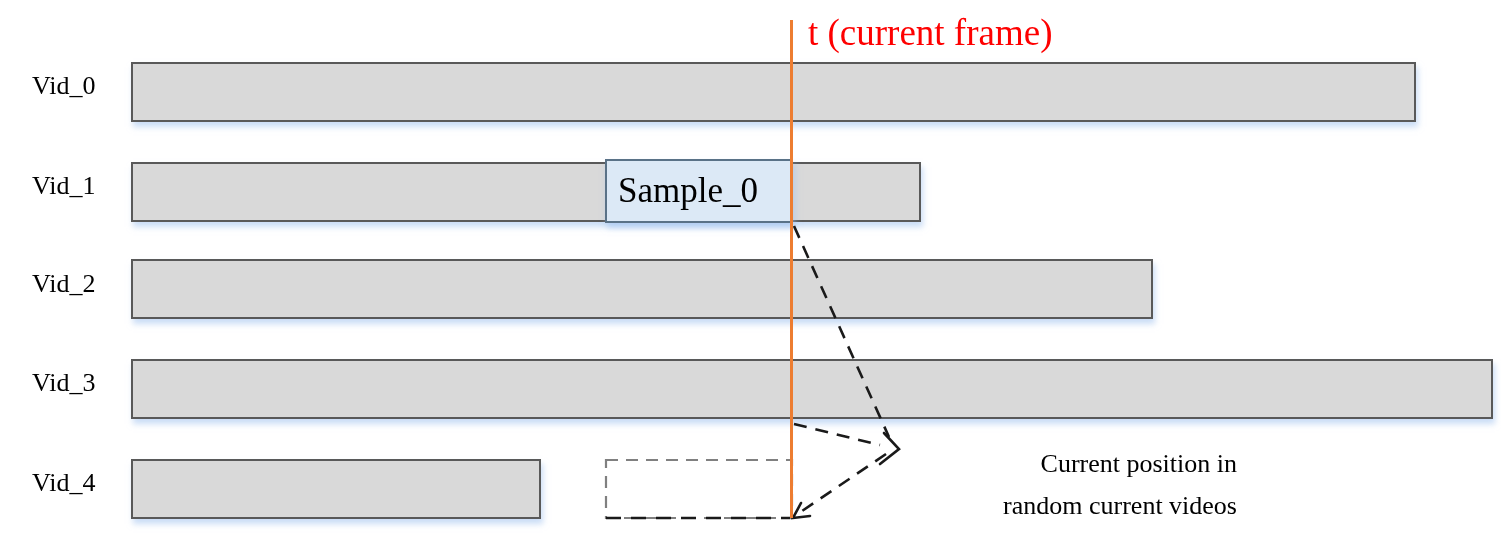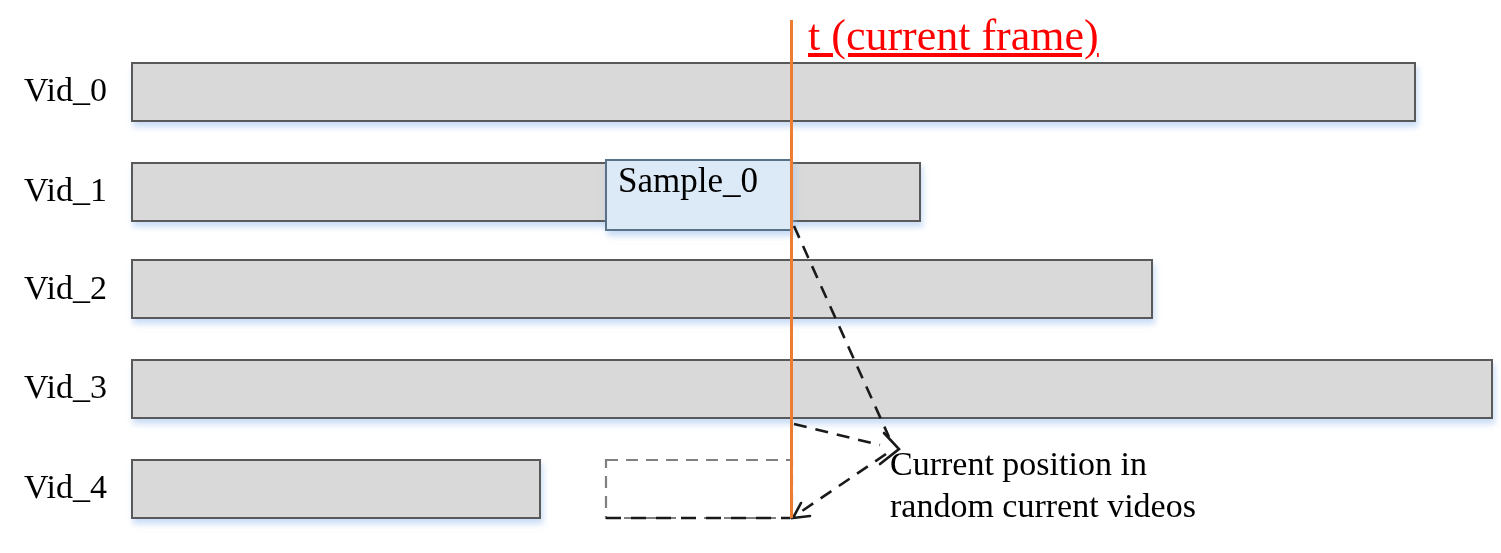--- a/index.html
+++ b/index.html
@@ -16,69 +16,68 @@
   html,body{margin:0;padding:0;background:#ffffff;}
   .canvas{
     position:relative;
     width:1501px;height:553px;
     background:#ffffff;
     overflow:hidden;
     font-family:"Liberation Serif","DejaVu Serif",serif;
   }
   .row-label{
     position:absolute;
-    left:24px;
-    font-size:34px;
+    left:32px;
+    font-size:26px;
     color:var(--text-black);
     white-space:nowrap;
     line-height:1;
   }
   .bar{
     position:absolute;
     height:60px;
     box-sizing:border-box;
     background:var(--bar-fill);
     border:2px solid var(--bar-border);
     box-shadow:2px 5px 6px rgba(158,193,238,0.55);
   }
   .sample{
     position:absolute;
     left:605px;
     width:188px;
-    height:72px;
+    height:64px;
     box-sizing:border-box;
     background:var(--sample-fill);
     border:2px solid var(--sample-border);
     box-shadow:2px 5px 6px rgba(158,193,238,0.55);
     display:flex;
-    align-items:flex-start;
+    align-items:center;
   }
   .sample span{
     font-size:35px;
     color:var(--text-black);
     padding-left:11px;
     white-space:nowrap;
   }
   .current-frame-label{
     position:absolute;
     left:808px;
     top:14px;
-    font-size:44px;
+    font-size:37px;
     color:var(--label-red);
     white-space:nowrap;
     line-height:1;
-    text-decoration:underline;
   }
   .annotation{
     position:absolute;
-    left:890px;
+    left:837px;
     top:443px;
     width:400px;
-    text-align:left;
-    font-size:34px;
+    text-align:right;
+    font-size:26px;
     line-height:42px;
     color:var(--text-black);
   }
   svg.overlay{
     position:absolute;
     left:0;top:0;
     pointer-events:none;
   }
   .dashline{stroke:var(--dash-black);stroke-width:2.6;fill:none;stroke-dasharray:13 9;}
   .dashrect{stroke:var(--dash-gray);stroke-width:2.2;fill:none;stroke-dasharray:12 8;}

